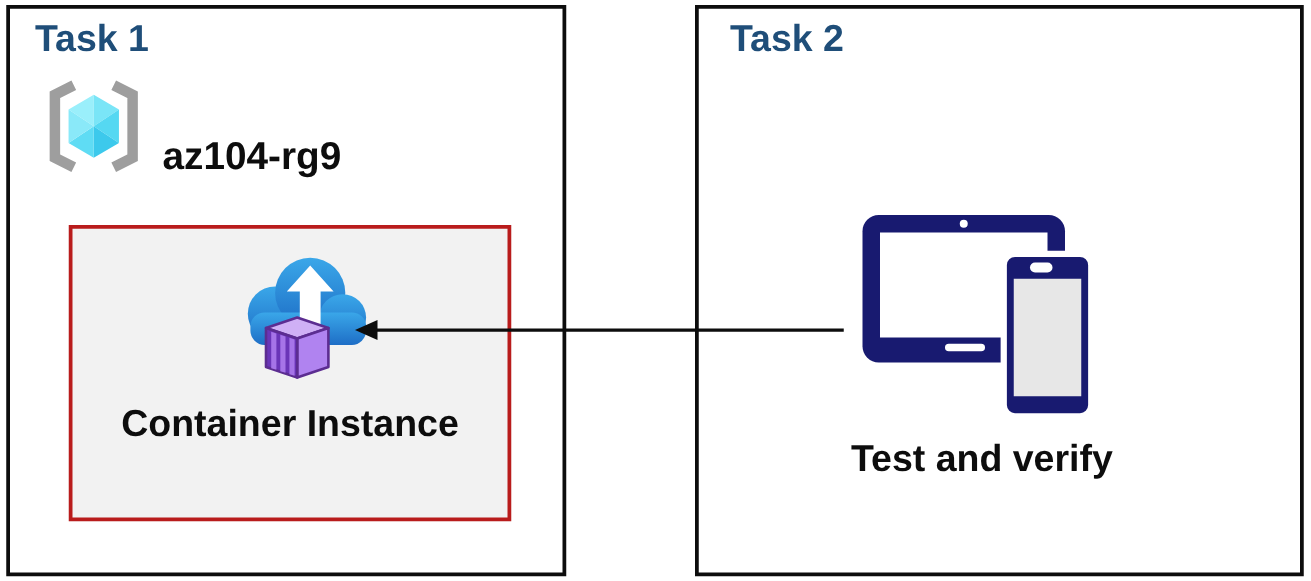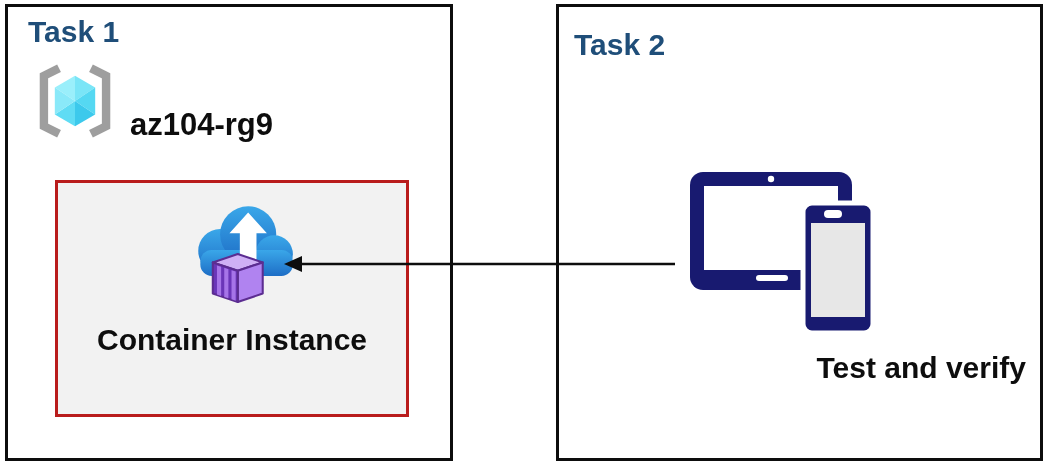--- a/index.html
+++ b/index.html
@@ -18,21 +18,21 @@
 
   .task-title {
     position: absolute;
     font-size: 30px;
     font-weight: bold;
     color: #1f4e79;
     letter-spacing: 0px;
     white-space: nowrap;
   }
   .task1 .task-title { left: 20px; top: 8px; }
-  .task2 .task-title { left: 15px; top: 8px; margin-top: 13px; }
+  .task2 .task-title { left: 25px; top: 8px; }
 
   .rg-row {
     position: absolute;
     left: 24px; top: 52px;
     display: flex;
     align-items: flex-end;
     gap: 12px;
   }
   .rg-icon { width: 86px; height: 84px; }
   .rg-name {
@@ -68,21 +68,21 @@
 
   .devices-icon {
     position: absolute;
     left: 128px; top: 158px;
     width: 190px; height: 172px;
   }
   .device-label {
     position: absolute;
     left: 0; top: 344px;
     width: 100%;
-    text-align: right;
+    text-align: center;
     font-size: 30px;
     font-weight: bold;
     color: #0d0d0d;
     transform: translateX(-14px);
     white-space: nowrap;
   }
 
   .arrow-overlay {
     position: absolute;
     left: 0; top: 0;

